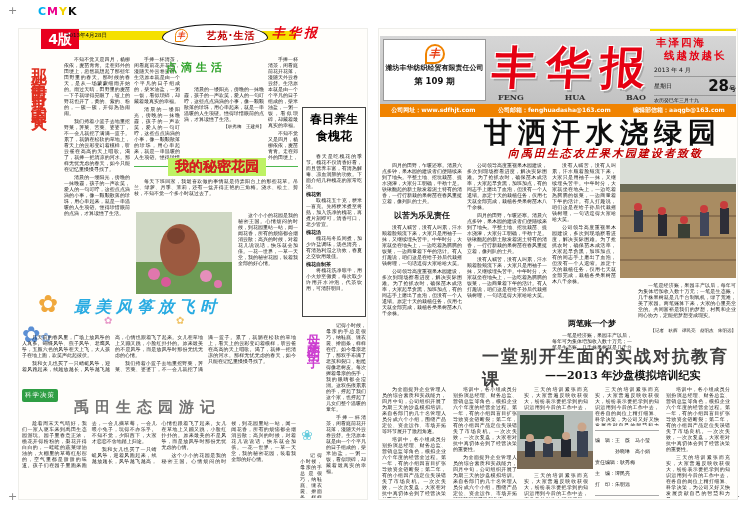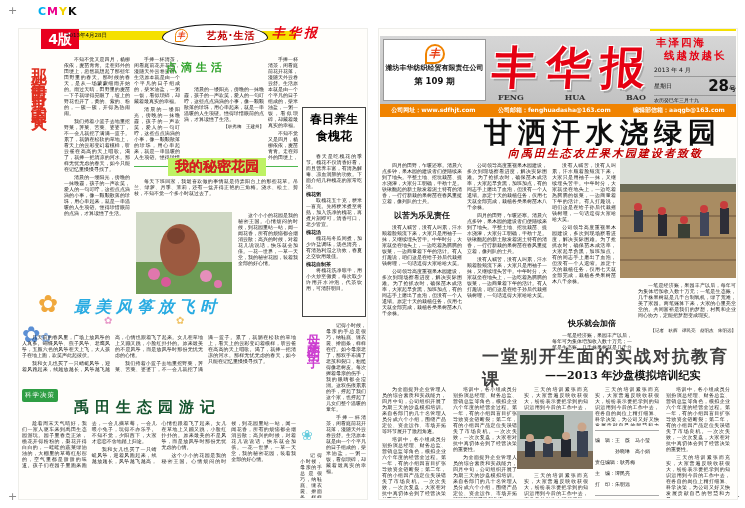--- a/index.html
+++ b/index.html
@@ -90,21 +90,21 @@
   <div class="abs" style="left:74px;top:297px;font-size:16px;font-weight:bold;font-style:italic;color:#29abe2;letter-spacing:5px;">最美风筝放飞时</div>
   <div class="abs flower" style="left:104px;top:316px;color:#e898c8;font-size:10px;">✿</div>
   <div class="abs flower" style="left:176px;top:316px;color:#f0c264;font-size:10px;">✿</div>
   <div class="abs bt c3" style="left:22px;top:334px;width:274px;height:52px;">
     <p>几天前的春风里，广场上放风筝的人真多。蝴蝶风筝、燕子风筝、老鹰风筝，五颜六色的风筝在天上飞，大人孩子在地上跑，欢笑声此起彼伏。</p>
       <p>我和女儿也买了一只蜻蜓风筝，迎着风跑起来，线越放越长，风筝越飞越高，心情也跟着飞了起来。女儿在草地上又蹦又跳，小脸红扑扑的。原来最美的不是风筝，而是放风筝时那份无忧无虑的心情。</p>
       <p>我们挎着小篮子去地里挖野菜，荠菜、苦菜、婆婆丁，不一会儿就挖了满满一篮子。累了，就躺在松软的草地上，看天上的云彩变幻着模样，听云雀在高高的天上唱歌。渴了，就捧一把清凉的河水。那样无忧无虑的春天，如今只能在记忆里慢慢寻找了。</p>
   </div>
 
   <div class="abs" style="left:22px;top:389px;width:36px;height:13px;background:#2f9e44;border-radius:2px;color:#fff;font-size:6.5px;line-height:13px;text-align:center;letter-spacing:1px;">科学决策</div>
-  <div class="abs" style="left:74px;top:398px;font-size:15px;font-weight:bold;color:#14532d;letter-spacing:6px;">禹田生态园游记</div>
+  <div class="abs" style="left:74px;top:398px;font-size:15px;font-weight:bold;color:#737373;letter-spacing:6px;">禹田生态园游记</div>
   <div class="abs bt c4" style="left:22px;top:420px;width:274px;height:78px;">
     <p>趁着周末天气晴好，我们一家人驱车来到禹田生态园游玩。园子里春意正浓，桃花开得粉粉的，梨花开得白白的，一畦畦的蔬菜绿油油的，大棚里的草莓红彤彤的，空气里都是甜甜的味道。孩子们在园子里跑来跑去，一会儿摘草莓，一会儿喂小兔子，玩得不亦乐乎。不知不觉，夕阳西下，大家才恋恋不舍地踏上归途。</p>
       <p>我和女儿也买了一只蜻蜓风筝，迎着风跑起来，线越放越长，风筝越飞越高，心情也跟着飞了起来。女儿在草地上又蹦又跳，小脸红扑扑的。原来最美的不是风筝，而是放风筝时那份无忧无虑的心情。</p>
       <p>这个小小的花园是我的秘密王国。心情烦闷的时候，到花园里站一站，闻一闻花香，所有的烦恼都会烟消云散；高兴的时候，对着花儿说说话，快乐就会加倍。一花一世界，一草一天堂，我的秘密花园，装着我全部的好心情。</p>
   </div>
 
   <div class="abs" style="left:302px;top:107px;width:64px;height:210px;border:1px solid #444;box-sizing:border-box;padding:3px;overflow:hidden;">
     <div style="font-size:12px;font-weight:bold;text-align:center;margin-bottom:8px;">春日养生食槐花</div>
     <div class="bt">
       <p>春天是吃槐花的季节。槐花不仅清香好看，而且营养丰富，有清热解毒、凉血润肺的功效。下面介绍几种槐花的家常吃法。</p>
@@ -173,21 +173,21 @@
     </div>
   <div class="abs bt" style="left:467px;top:162px;width:80px;height:188px;">
       <p>公司领导高度重视果木园建设，多次到现场察看进度，解决实际困难。为了抢抓农时，确保苗木成活率，大家起早贪黑，加班加点，有的同志手上磨出了血泡，但没有一个人退缩。原定十天的栽植任务，仅用七天就全部完成，栽植各类果树苗木八千余株。</p>
       <p>四月的田野，乍暖还寒。清晨六点多钟，果木园的建设者们便陆续来到了地头。平整土地、挖坑栽苗、提水浇灌，大家分工明确，干劲十足。铁锹翻起的新土散发着泥土特有的清香，一行行新栽的果树苗在春风里挺立着，像列队的士兵。</p>
       <p>没有人喊苦，没有人叫累，汗水顺着脸颊流下来，大家只是用袖子一抹，又继续埋头苦干。中午时分，大家就坐在地头上，一边吃着热腾腾的饭菜，一边商量着下午的活计。有人打趣说，咱们这是在给子孙后代栽摇钱树哩，一句话逗得大家哈哈大笑。</p>
     </div>
   <div class="abs bt" style="left:552px;top:162px;width:64px;height:156px;">
       <p>没有人喊苦，没有人叫累，汗水顺着脸颊流下来，大家只是用袖子一抹，又继续埋头苦干。中午时分，大家就坐在地头上，一边吃着热腾腾的饭菜，一边商量着下午的活计。有人打趣说，咱们这是在给子孙后代栽摇钱树哩，一句话逗得大家哈哈大笑。</p>
       <p>公司领导高度重视果木园建设，多次到现场察看进度，解决实际困难。为了抢抓农时，确保苗木成活率，大家起早贪黑，加班加点，有的同志手上磨出了血泡，但没有一个人退缩。原定十天的栽植任务，仅用七天就全部完成，栽植各类果树苗木八千余株。</p>
     </div>
-  <div class="abs sh" style="left:552px;top:318px;width:80px;">快乐就会加倍</div>
+  <div class="abs sh" style="left:552px;top:318px;width:80px;">两笔账一个梦</div>
   <div class="abs bt" style="left:552px;top:332px;width:80px;height:18px;">
       <p>一笔是经济账，果园丰产以后，每年可为集体增加收入数十万元；一笔是生态账，几千株果树就是几千台制氧机，绿了荒滩，美了家园。两笔账算下来，大家的心里亮堂堂的。共同富裕是我们的梦想，村民和企业同心协力，定能把梦想变成现实。</p>
     </div>
   <svg class="abs" style="left:620px;top:158px;" width="116" height="120">
     <rect width="116" height="120" fill="#b2987a"></rect>
     <rect width="116" height="30" fill="#d9ddd6"></rect>
     <rect y="26" width="116" height="8" fill="#6b6a55"></rect>
     <rect y="34" width="116" height="86" fill="#a98c62"></rect>
     <line x1="0" y1="58" x2="116" y2="58" stroke="#8a6f4e" stroke-width="2"></line>
     <line x1="0" y1="80" x2="116" y2="80" stroke="#8a6f4e" stroke-width="2"></line>

